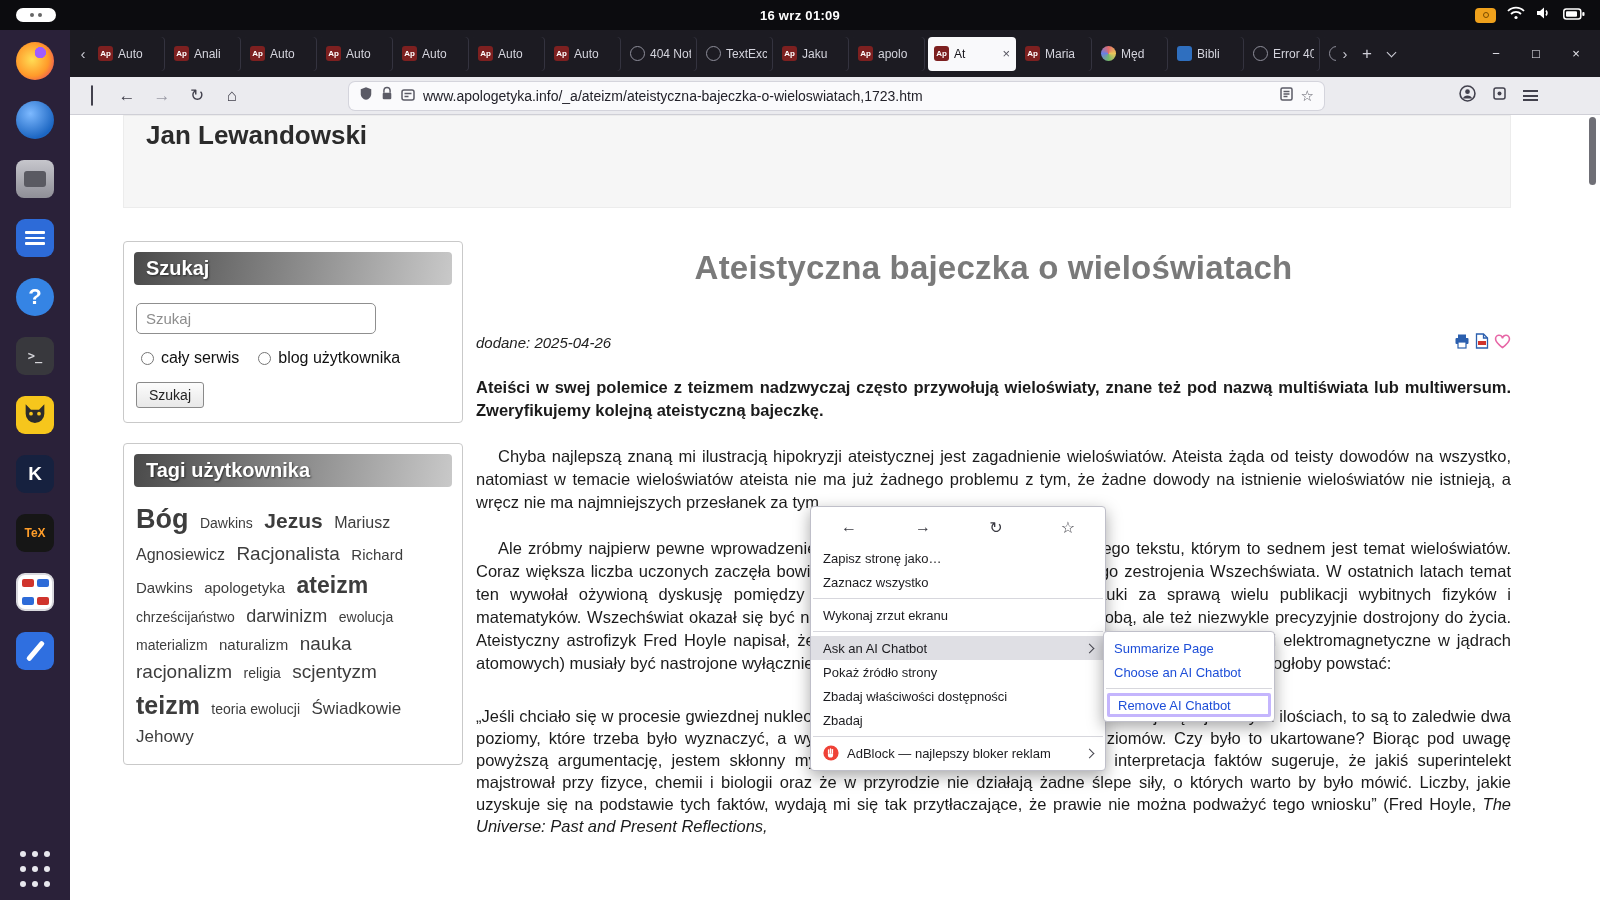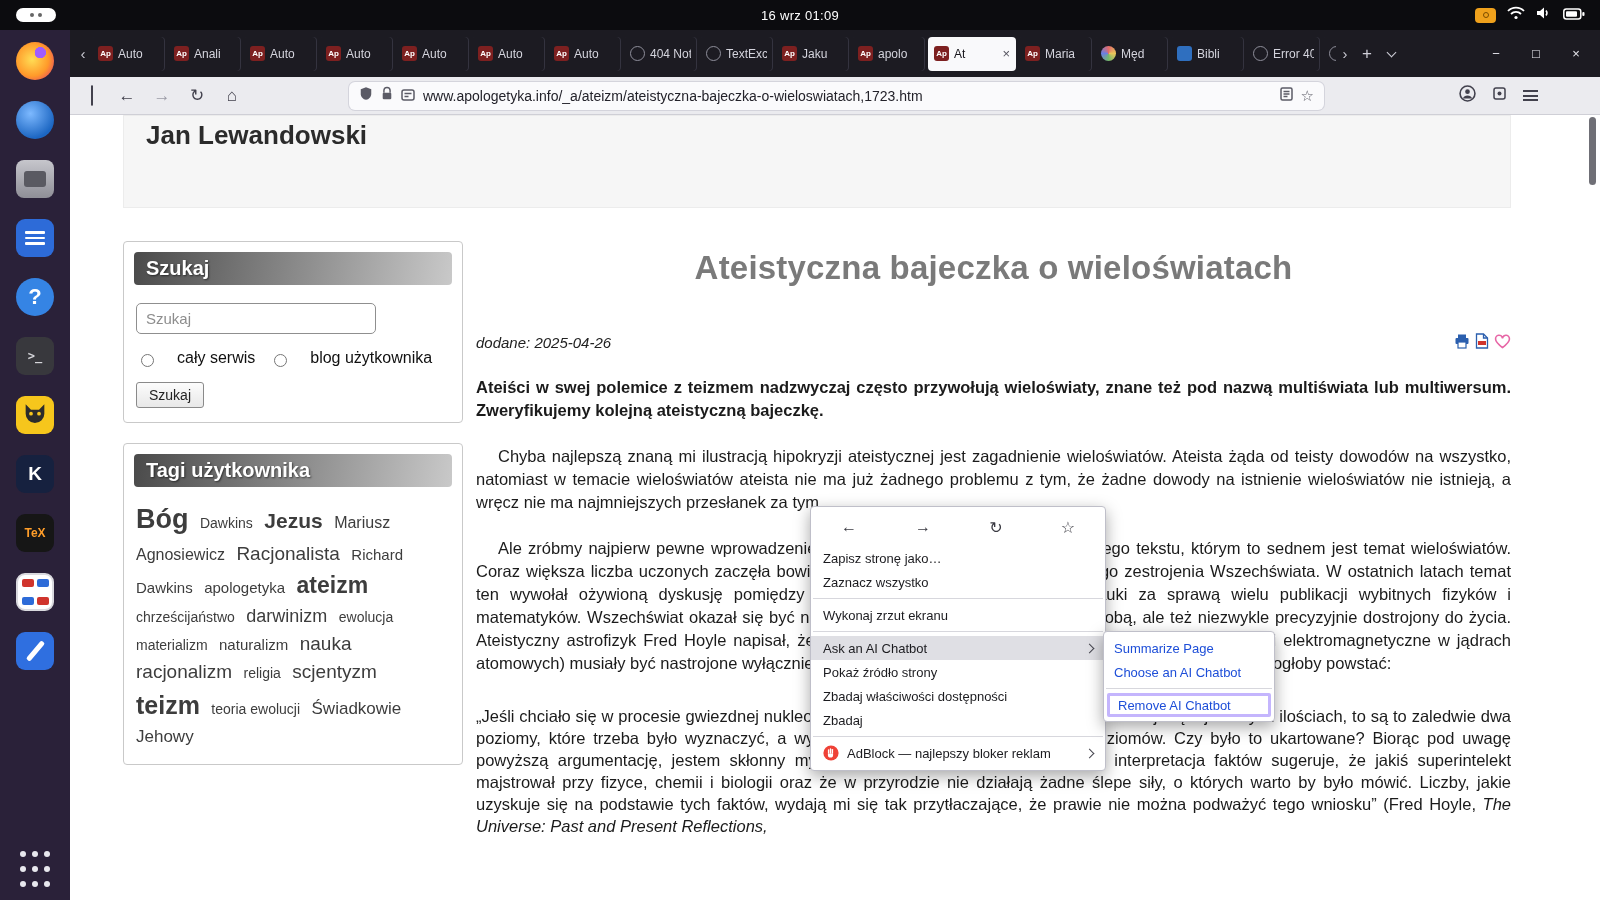--- a/index.html
+++ b/index.html
@@ -6,21 +6,21 @@
   html,body{margin:0;padding:0}
   body{width:1600px;height:900px;overflow:hidden;position:relative;background:#101018;
        font-family:"Liberation Sans",sans-serif}
 
   
   .top-panel{position:absolute;left:0;top:0;width:1600px;height:30px;background:#0c0c0f;color:#fff}
   .ws-pill{position:absolute;left:16px;top:8px;width:40px;height:14px;background:#fff;border-radius:8px;
            display:flex;align-items:center;justify-content:center;gap:4px}
   .ws-pill i{width:4px;height:4px;border-radius:50%;background:#666}
   .clock{position:absolute;left:0;right:0;top:0;height:30px;display:flex;align-items:center;justify-content:center;
-         font-size:13px;font-weight:400;letter-spacing:.3px}
+         font-size:13px;font-weight:700;letter-spacing:.3px}
   .tray{position:absolute;right:14px;top:0;height:30px;display:flex;align-items:center;gap:11px}
   .cam{width:21px;height:15px;background:#efa11c;border-radius:4px;display:flex;align-items:center;justify-content:center}
   .cam i{width:6px;height:6px;border:1.5px solid #7a4c00;border-radius:50%}
 
   
   .dock{position:absolute;left:0;top:30px;width:70px;height:870px;background:#2a2139;
         display:flex;flex-direction:column;align-items:center;padding:8px 0 8px;gap:13px}
   .dock-item{width:46px;height:46px;display:flex;align-items:center;justify-content:center;border-radius:10px}
   .dock-item:last-child{margin-top:auto}
   .s{width:38px;height:38px;border-radius:9px;display:flex;align-items:center;justify-content:center;font-weight:700}
@@ -90,21 +90,21 @@
   .cols{display:flex;margin-top:33px}
   .sidebar{width:340px;min-width:340px}
   .sbox{border:1px solid #c9c9c9;border-radius:4px;background:#fff;padding:10px;margin-bottom:20px}
   .sbox-head{height:33px;border-radius:4px;background:linear-gradient(100deg,#4a4a4a 0%,#8f8f8f 55%,#c9c9c9 100%);
              color:#fff;font-size:20px;font-weight:700;display:flex;align-items:center;padding-left:12px;
              text-shadow:1px 1px 2px rgba(0,0,0,.55)}
   .search-input{margin:18px 0 0 2px;width:240px;height:31px;border:1px solid #8f8f8f;border-radius:5px;
                 font-size:15px;padding:0 9px;color:#333;font-family:inherit}
   .search-input::placeholder{color:#8d8d8d}
   .radios{margin:15px 0 0 2px;font-size:16px;color:#101010;display:flex;align-items:center}
-  .radios label{display:flex;align-items:flex-end;margin-right:14px;gap:20px}
+  .radios label{display:flex;align-items:flex-start;margin-right:14px;gap:4px}
   .search-btn{margin:15px 0 4px 2px;font-size:14px;padding:4px 12px;border:1px solid #8a8a8a;border-radius:3px;
               background:linear-gradient(#fcfcfc,#e8e8e8);color:#222;font-family:inherit}
   .tag-cloud{padding:12px 2px 4px;line-height:1.5;color:#3d3d3d}
   .tag{margin-right:7px}
 
   .article{margin-left:13px;width:1035px;font-size:16.5px;color:#1b1b1b}
   .article-title{margin:8px 0 0;text-align:center;font-size:33px;font-weight:700;color:#7a7a7a;letter-spacing:.2px}
   .meta{display:flex;align-items:center;margin-top:46px;font-size:15px}
   .date{font-style:italic;color:#222}
   .doc-icons{margin-left:auto;display:flex;gap:5px;align-items:center}

